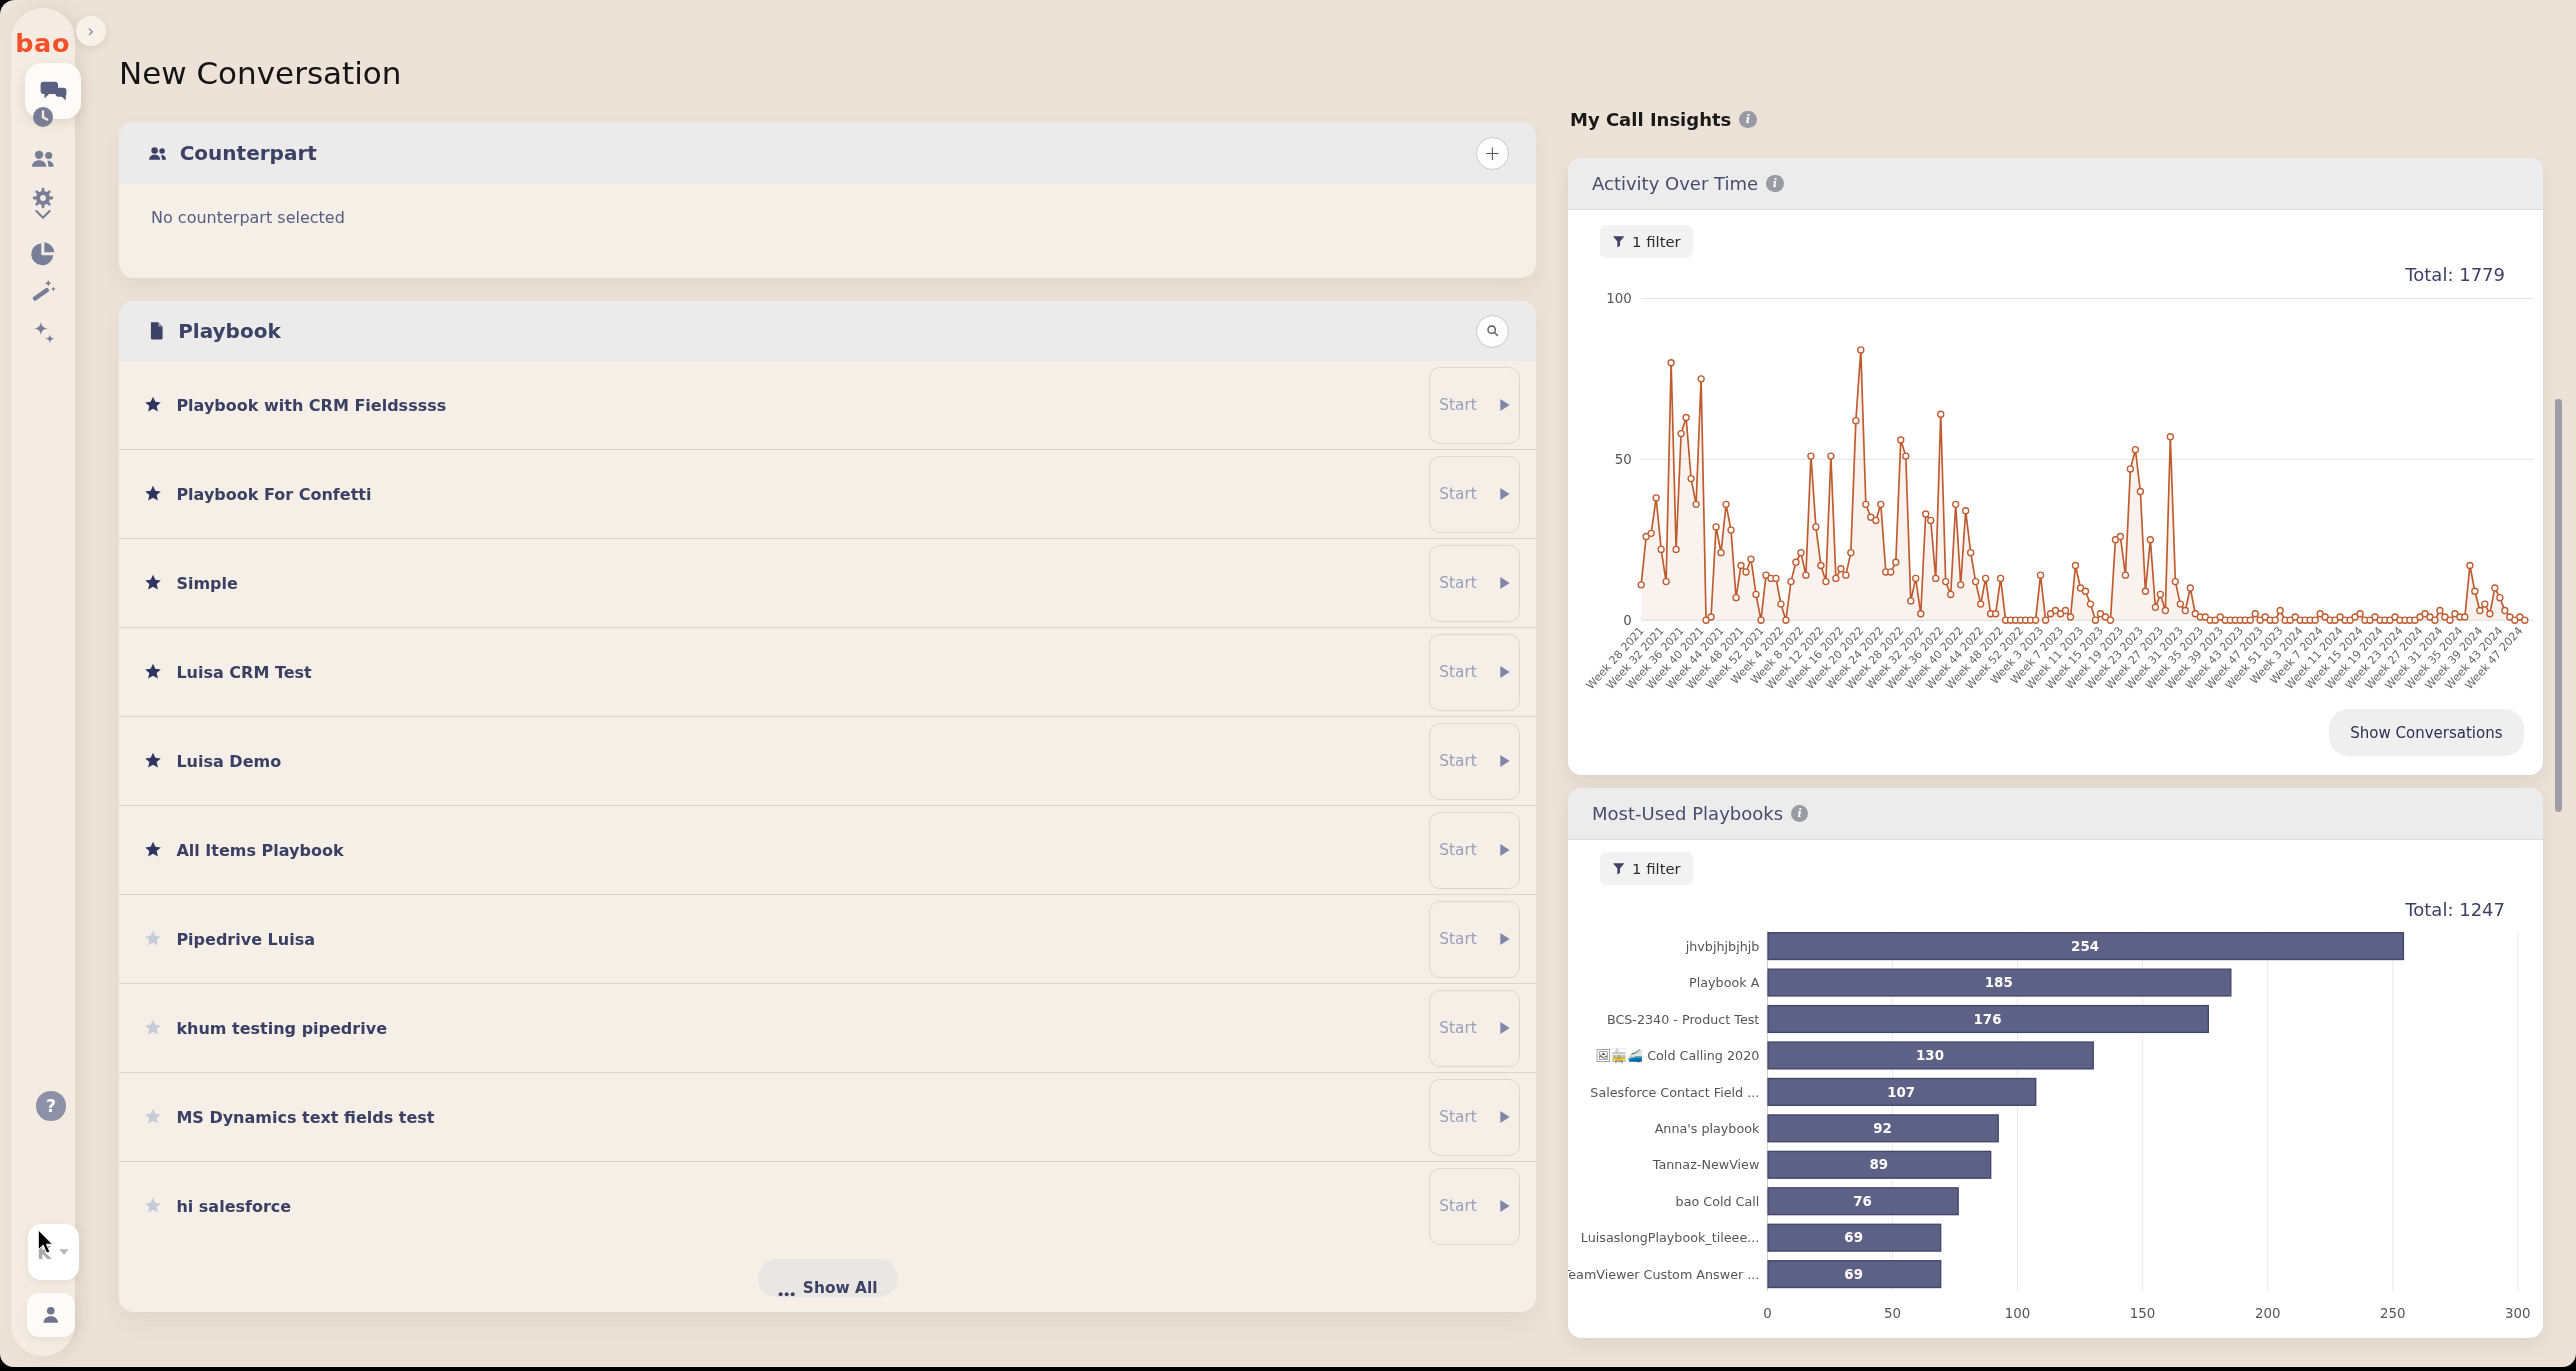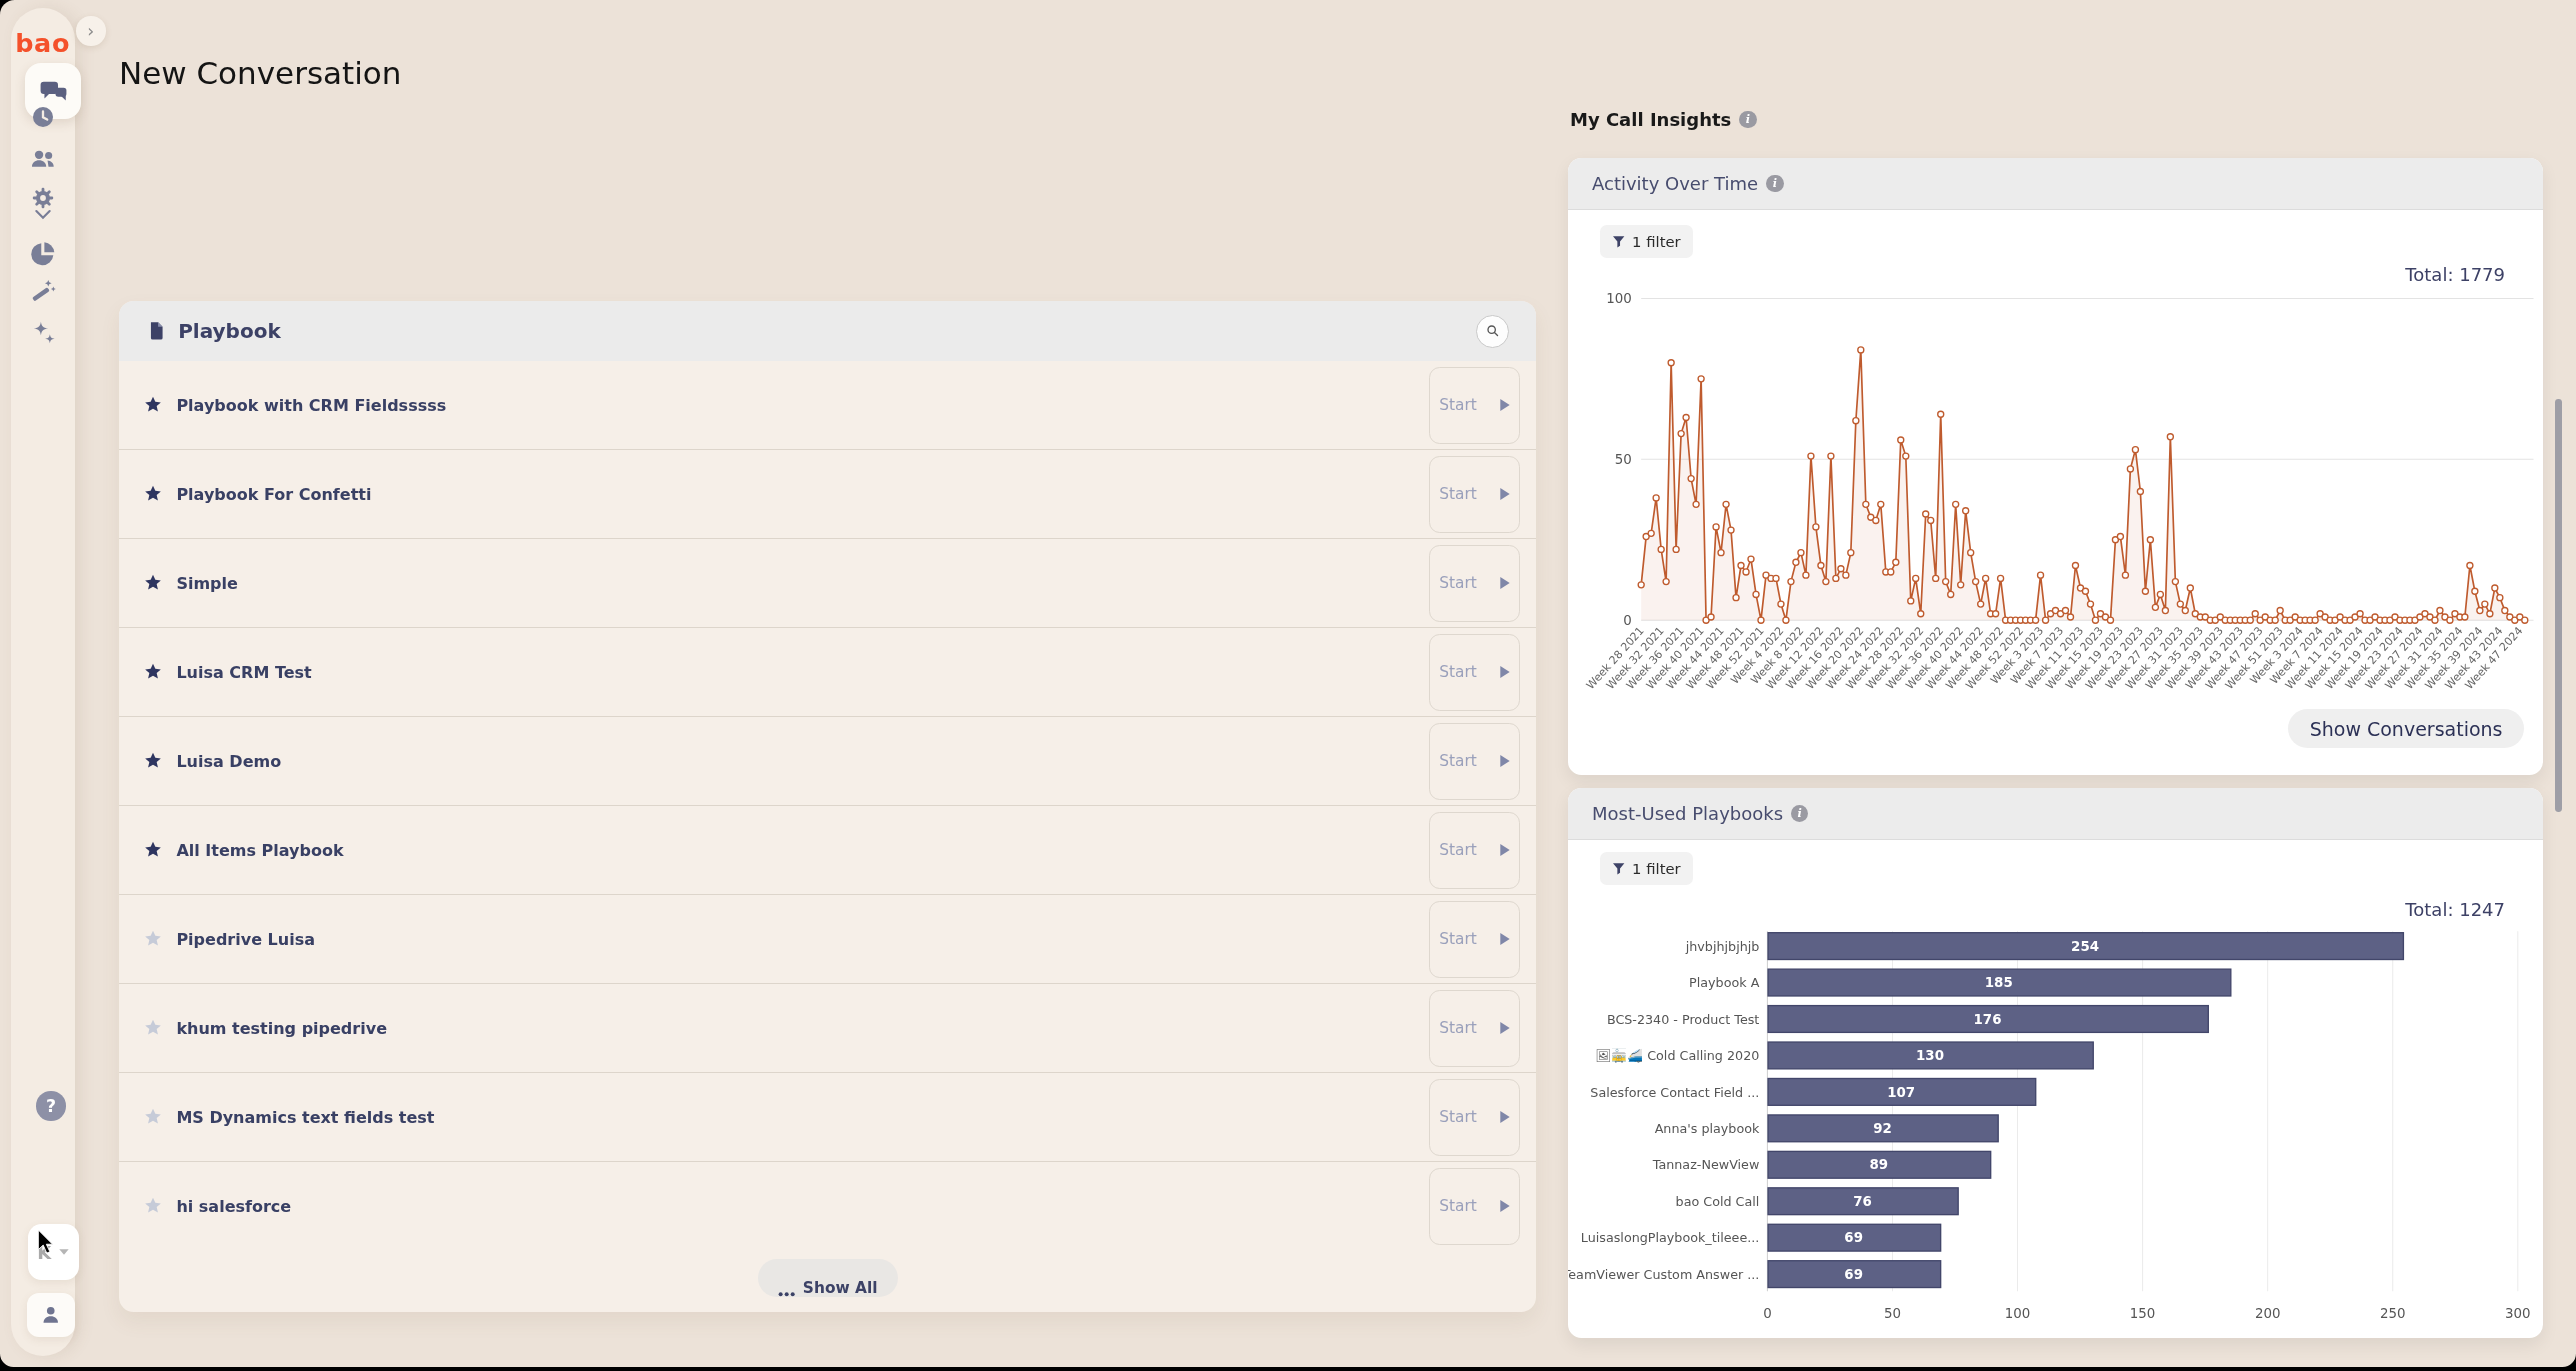--- a/index.html
+++ b/index.html
@@ -48,22 +48,22 @@
   
   .insights-title{position:absolute;left:1570px;top:109px;display:flex;align-items:center;gap:8px;
                   font-size:18px;font-weight:700;color:#191919;}
   .rcard{position:absolute;left:1568px;width:975px;background:#fff;border-radius:13.4px;
          box-shadow:0 6.7px 17.4px rgba(0,0,0,.07);}
   .rcard-hd{display:flex;align-items:center;height:51px;background:#ececec;border-radius:13.4px 13.4px 0 0;
             padding:0 24px;gap:8px;font-size:18px;color:#474c6e;border-bottom:0.7px solid #dcdcdc;}
   .filter-chip{position:absolute;left:32px;background:#f2f2f2;border-radius:6.7px;display:flex;
                align-items:center;gap:6.7px;padding:8px 12px;font-size:14.8px;color:#2b2b2b;}
   .total-lbl{position:absolute;right:38px;font-size:18px;color:#3d4166;}
-  .showconv-btn{position:absolute;right:19px;top:551px;height:39px;border-radius:19.5px;background:#efefef;
-                display:flex;align-items:center;padding:0 21.5px;font-size:19px;color:#2c3156;font-weight:500;}
+  .showconv-btn{position:absolute;right:19px;top:551px;height:47px;border-radius:19.5px;background:#efefef;
+                display:flex;align-items:center;padding:0 21.5px;font-size:15px;color:#2c3156;font-weight:500;}
   .info-dot{display:inline-flex;width:17.4px;height:17.4px;border-radius:50%;background:#9a9aa2;color:#fff;
             align-items:center;justify-content:center;font-size:11.4px;font-weight:700;
             font-family:"DejaVu Serif","Liberation Serif",serif;font-style:italic;flex:0 0 auto;}
   .scroll-thumb{position:absolute;left:2555px;top:399px;width:6.7px;height:413px;border-radius:3.4px;background:#9e9ea6;}
   .cursor{position:absolute;left:35px;top:1230px;}
   svg{display:block;}
 </style>
 </head>
 <body>
 
@@ -177,20 +177,37 @@
       </span>
     </div>
   </aside>
 
   <div class="expand-btn">
     <span>›</span>
   </div>
 
   <h1 class="page-title" style="margin:0">New Conversation</h1>
 
+  <section class="card" style="left:119px;top:122px;width:1417px;height:156px;">
+    <div class="card-hd">
+      <span>
+        <svg width="23" height="23" viewBox="0 0 24 24" fill="#3c4166">
+          <circle cx="9" cy="8.8" r="3.4"></circle>
+            <path d="M3.2 18.5c0-3.1 2.6-5.2 5.8-5.2s5.8 2.1 5.8 5.2z"></path>
+          <circle cx="16.8" cy="9.4" r="2.9"></circle>
+            <path d="M15.9 13.4c2.9.2 5 2.3 5 5.1h-4.2"></path>
+        </svg>
+      </span>
+      <span class="ttl">Counterpart</span>
+      <div class="round-btn">
+        <span>+</span>
+      </div>
+    </div>
+    <div class="empty-txt">No counterpart selected</div>
+  </section>
 
   <section class="card" style="left:119px;top:301px;width:1417px;height:1011px;">
     <div class="card-hd" style="height:60px">
       <span>
         <svg width="21.5" height="21.5" viewBox="0 0 24 24">
             <path d="M5.5 2.5h8l5 5V20a1.8 1.8 0 0 1-1.8 1.8H7.3A1.8 1.8 0 0 1 5.5 20z" fill="#3c4166"></path>
         <path d="M13.5 2.5v5h5z" fill="#8a8fad"></path>
           </svg>
       </span>
       <span class="ttl">Playbook</span>

